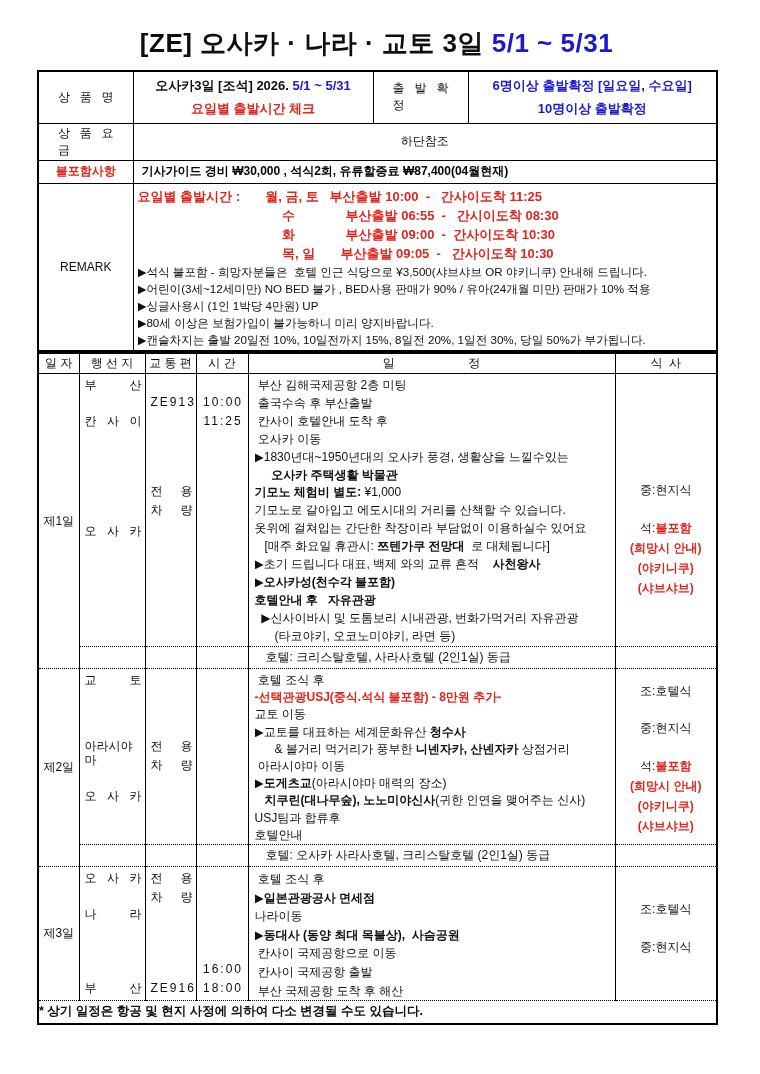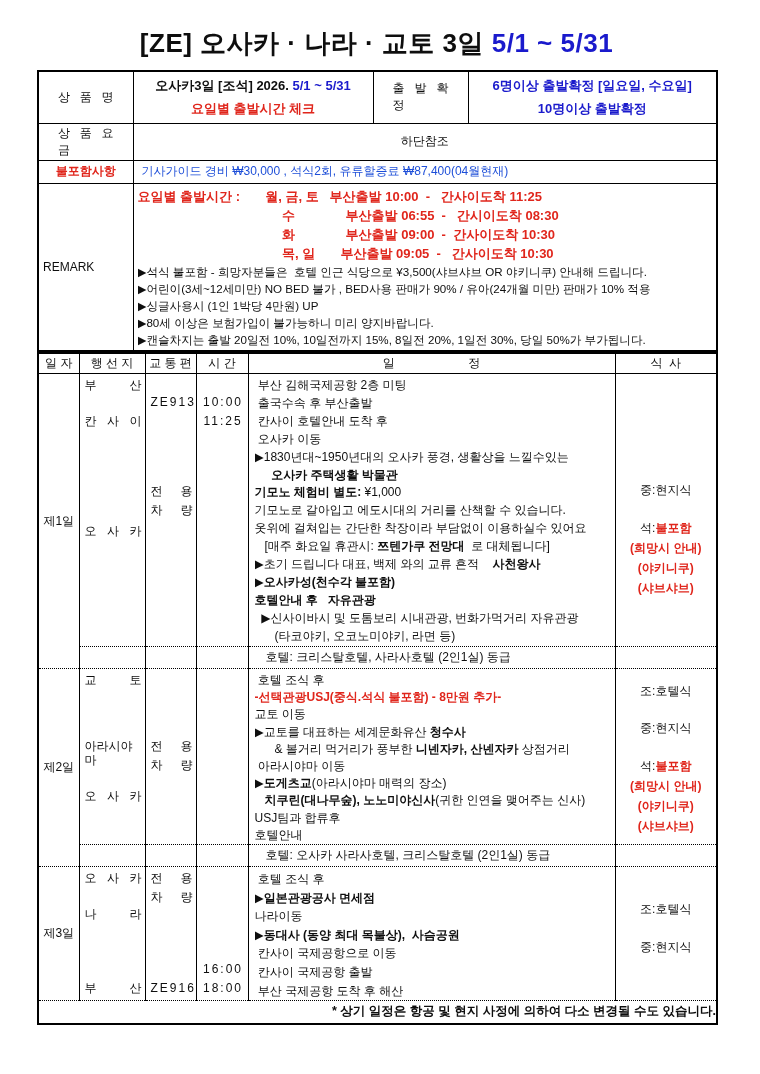--- a/index.html
+++ b/index.html
@@ -17,22 +17,22 @@
   
   .info td{font-size:12px;vertical-align:middle;padding:1px 4px;}
   .lbl{text-align:justify;text-align-last:justify;padding:1px 19px !important;}
   .ctr .tl{text-align:center;white-space:pre;line-height:23px;font-size:13px;}
   .r1 td{height:52px;}
   .r2 td,.r3 td{height:21px;}
   .r4 td{height:23px;}
   .valc{text-align:center;}
   .vall{padding-left:8px !important;}
   .redlbl{color:#e0261c;font-weight:bold;text-align:center;}
-  .redval{color:#1d4ed8;font-weight:normal;}
-  .remark-lbl{text-align:left;font-size:13px;}
+  .redval{color:#000000;font-weight:bold;}
+  .remark-lbl{text-align:center;font-size:13px;}
   .remark-td{vertical-align:top !important;padding:3px 2px 2px 4px !important;}
   .sched .tl{color:#e0261c;font-weight:bold;font-size:13px;line-height:19px;white-space:pre;}
   .bullets .tl{font-size:11.6px;line-height:17px;white-space:pre;overflow:hidden;}
 
   
   .itin th{font-size:12px;font-weight:normal;height:21px;white-space:pre;background:#fff;}
   .itin td{font-size:12px;vertical-align:top;padding:0;}
   .daycell{vertical-align:middle !important;text-align:center;white-space:pre;}
   .relcell{position:relative;}
   .pos{position:absolute;left:5px;right:3px;display:block;
@@ -47,21 +47,21 @@
   .meal .tl{text-align:center;white-space:pre;line-height:20px;font-size:12px;}
   .d1 .meal{padding-top:106px;}
   .d2 .meal{padding-top:12px;}
   .d3 .meal{padding-top:32px;}
   tr.hotel td{height:21px;}
   .htxt{padding:2px 4px;white-space:pre;overflow:hidden;margin-left:13px;}
 
   
   .itin tbody.day tr.main td{border-top-style:dotted;border-bottom-style:dotted;}
   .itin tr.hotel td{border-top-style:dotted;border-bottom-style:dotted;}
-  .foot td{border-top-style:dotted;text-align:right;font-weight:bold;font-size:12.5px;height:23px;vertical-align:middle;}
+  .foot td{border-top-style:dotted;text-align:left;font-weight:bold;font-size:12.5px;height:23px;vertical-align:middle;}
 
   .b{font-weight:bold;}
   .r{color:#e0261c;}
   .bl{color:#1a1acc;}
 </style>
 </head>
 <body>
 
 <div class="page">
 

